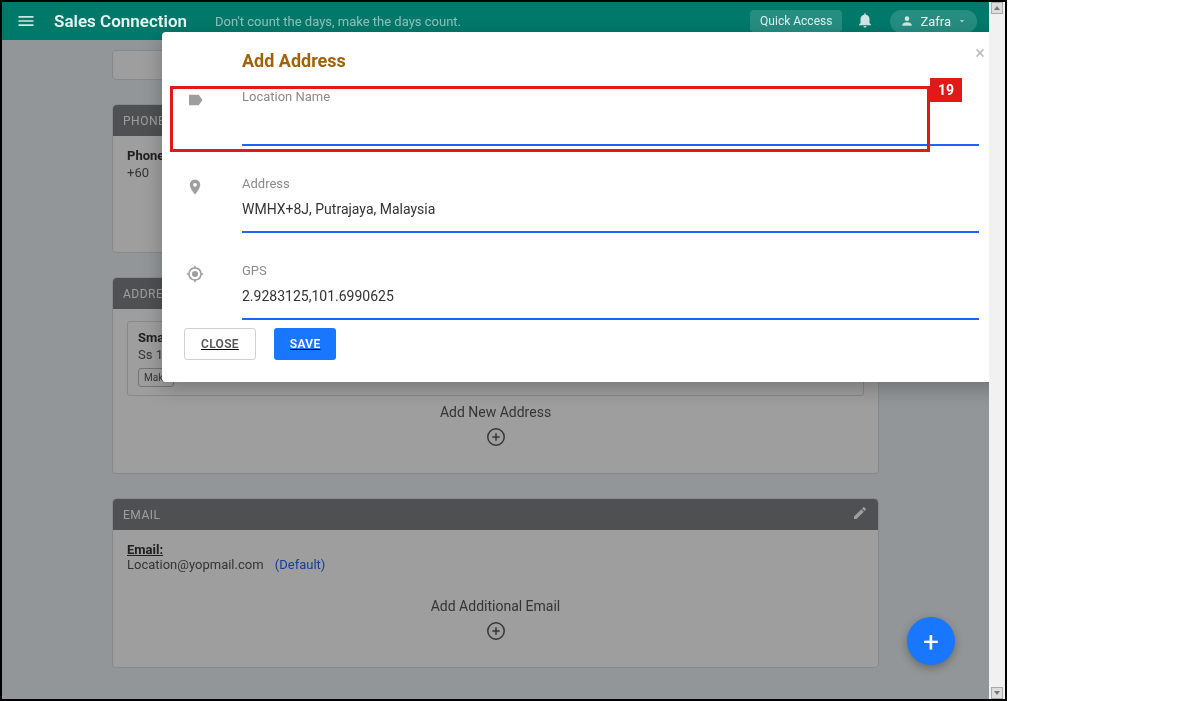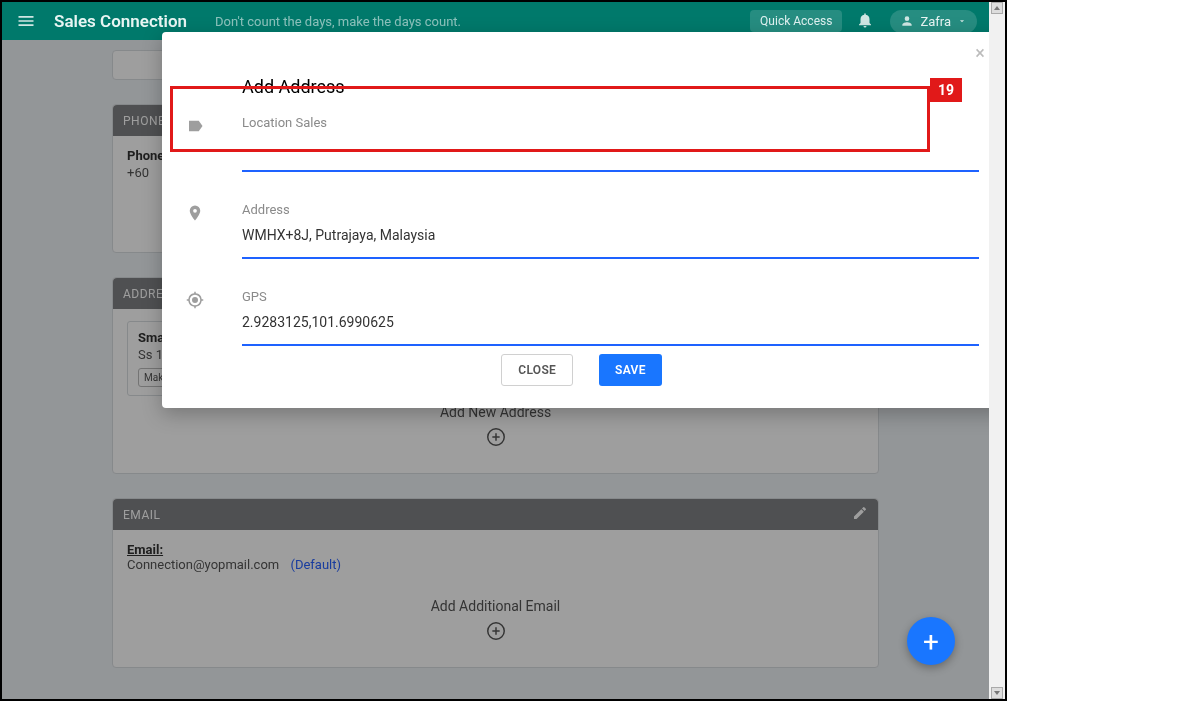--- a/index.html
+++ b/index.html
@@ -151,24 +151,23 @@
     box-shadow:0 6px 20px rgba(0,0,0,0.25);
     padding:18px 28px 22px 22px;
   }
   .modal-close {
     position:absolute; top:12px; right:18px;
     width:18px; height:18px; cursor:pointer;
     color:#bbb; font-size:18px; line-height:18px;
     display:flex; align-items:center; justify-content:center;
   }
   .modal-title {
-    font-size:18px; font-weight:400; color:#000000;
+    font-size:18px; font-weight:700; color:#a16207;
     margin-left:58px;
     margin-bottom:14px;
-    margin-top:26px;
   }
   .field-row {
     display:flex;
     align-items:flex-start;
     margin-bottom:26px;
     padding:4px 0 0 0;
   }
   .field-icon {
     width:40px;
     display:flex;
@@ -185,23 +184,24 @@
     border-bottom:2px solid #1e62ff;
     font-size:14px;
     color:#333;
     padding:6px 0 14px 0;
     outline:none;
     background:transparent;
     font-family:inherit;
   }
   .modal-actions {
     display:flex;
-    justify-content:center;
-    gap:10px;
+    justify-content:flex-start;
+    gap:2px;
     margin-top:8px;
+    text-decoration:underline;
   }
   .btn {
     font-size:12px;
     font-weight:600;
     letter-spacing:0.3px;
     padding:8px 16px;
     border-radius:3px;
     cursor:pointer;
     border:none;
     font-family:inherit;
@@ -327,21 +327,21 @@
           <span>EMAIL</span>
           <span><svg viewBox="0 0 24 24">
                 <path d="M3 17.25V21h3.75l11-11-3.75-3.75zM20.7 7.04a1 1 0 0 0 0-1.41l-2.34-2.34a1 1 0 0 0-1.41 0L15 5.24 18.76 9z"></path>
               </svg></span>
         </div>
         <div class="card-body">
           <div>
             <span class="email-label">Email:</span>
           </div>
           <div>
-            <span class="email-val">Connection@yopmail.com</span>
+            <span class="email-val">Location@yopmail.com</span>
             <span class="default-link">(Default)</span>
           </div>
           <div class="add-new" style="margin-top:18px">Add Additional Email</div>
           <div class="plus-circle">
             <svg viewBox="0 0 24 24" stroke-width="1.6">
                 <circle cx="12" cy="12" r="9"></circle>
                 <path d="M12 8v8M8 12h8"></path>
               </svg>
           </div>
         </div>
@@ -354,21 +354,21 @@
       <div class="modal-close">×</div>
       <div class="modal-title">Add Address</div>
 
       <div class="field-row">
         <div class="field-icon">
           <svg viewBox="0 0 24 24">
               <path d="M17 5H4v14h13l5-7z"></path>
             </svg>
         </div>
         <div class="field-body">
-          <div class="field-label">Location Sales</div>
+          <div class="field-label">Location Name</div>
           <input class="field-input" type="text" value="" style="">
         </div>
       </div>
 
       <div class="field-row">
         <div class="field-icon">
           <svg viewBox="0 0 24 24">
               <path d="M12 2a7 7 0 0 0-7 7c0 5 7 13 7 13s7-8 7-13a7 7 0 0 0-7-7zm0 9.5A2.5 2.5 0 1 1 14.5 9 2.5 2.5 0 0 1 12 11.5z"></path>
             </svg>
         </div>

